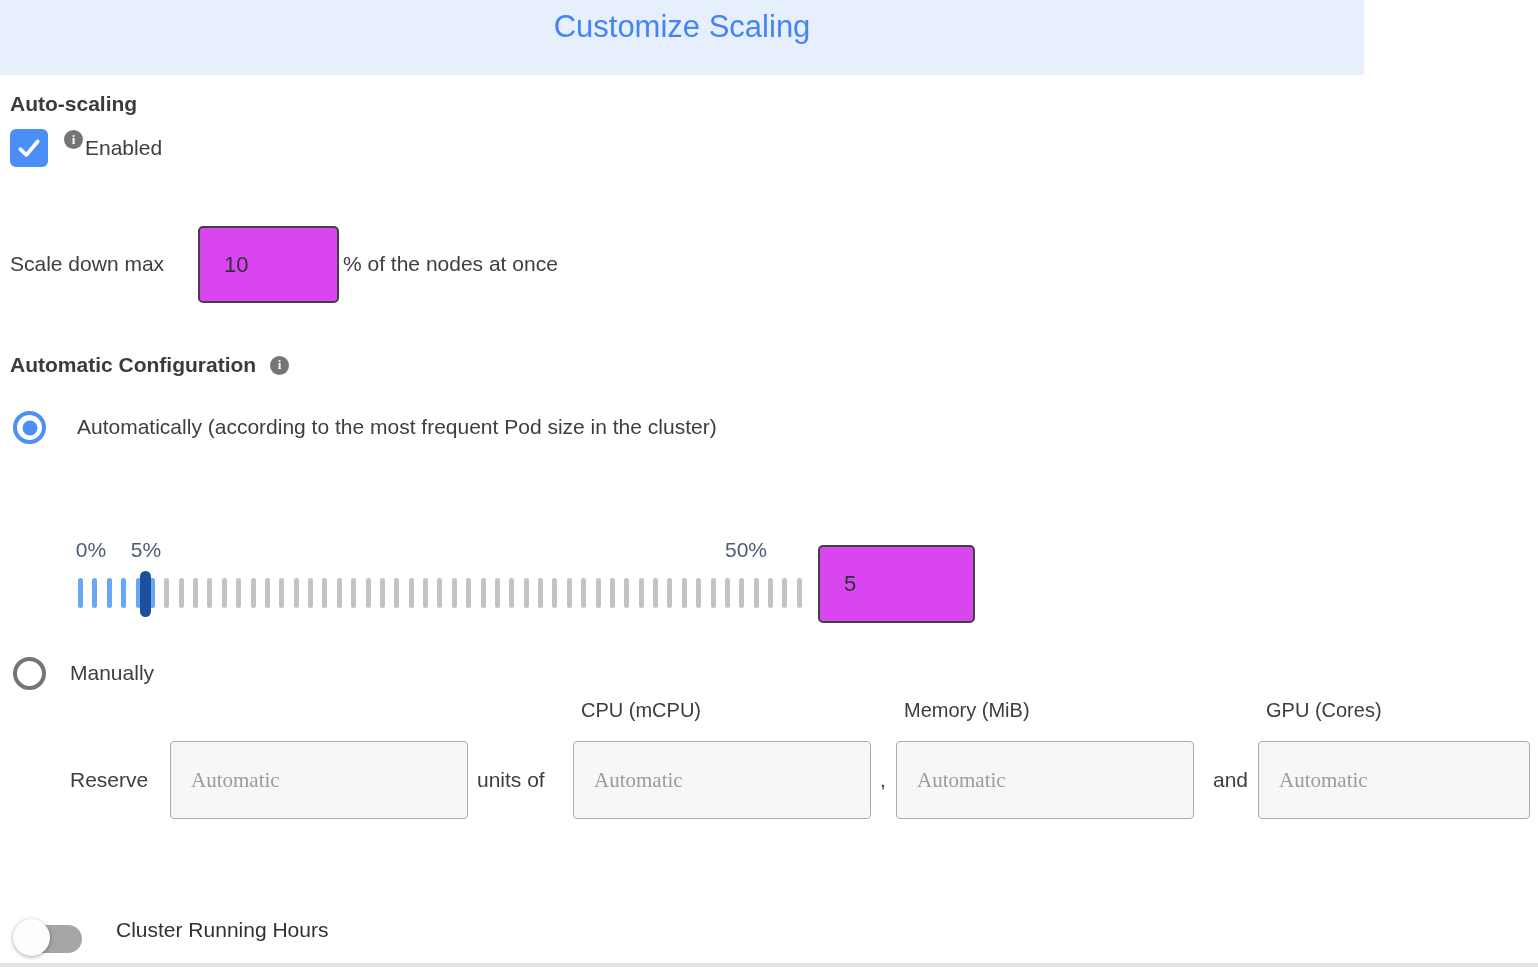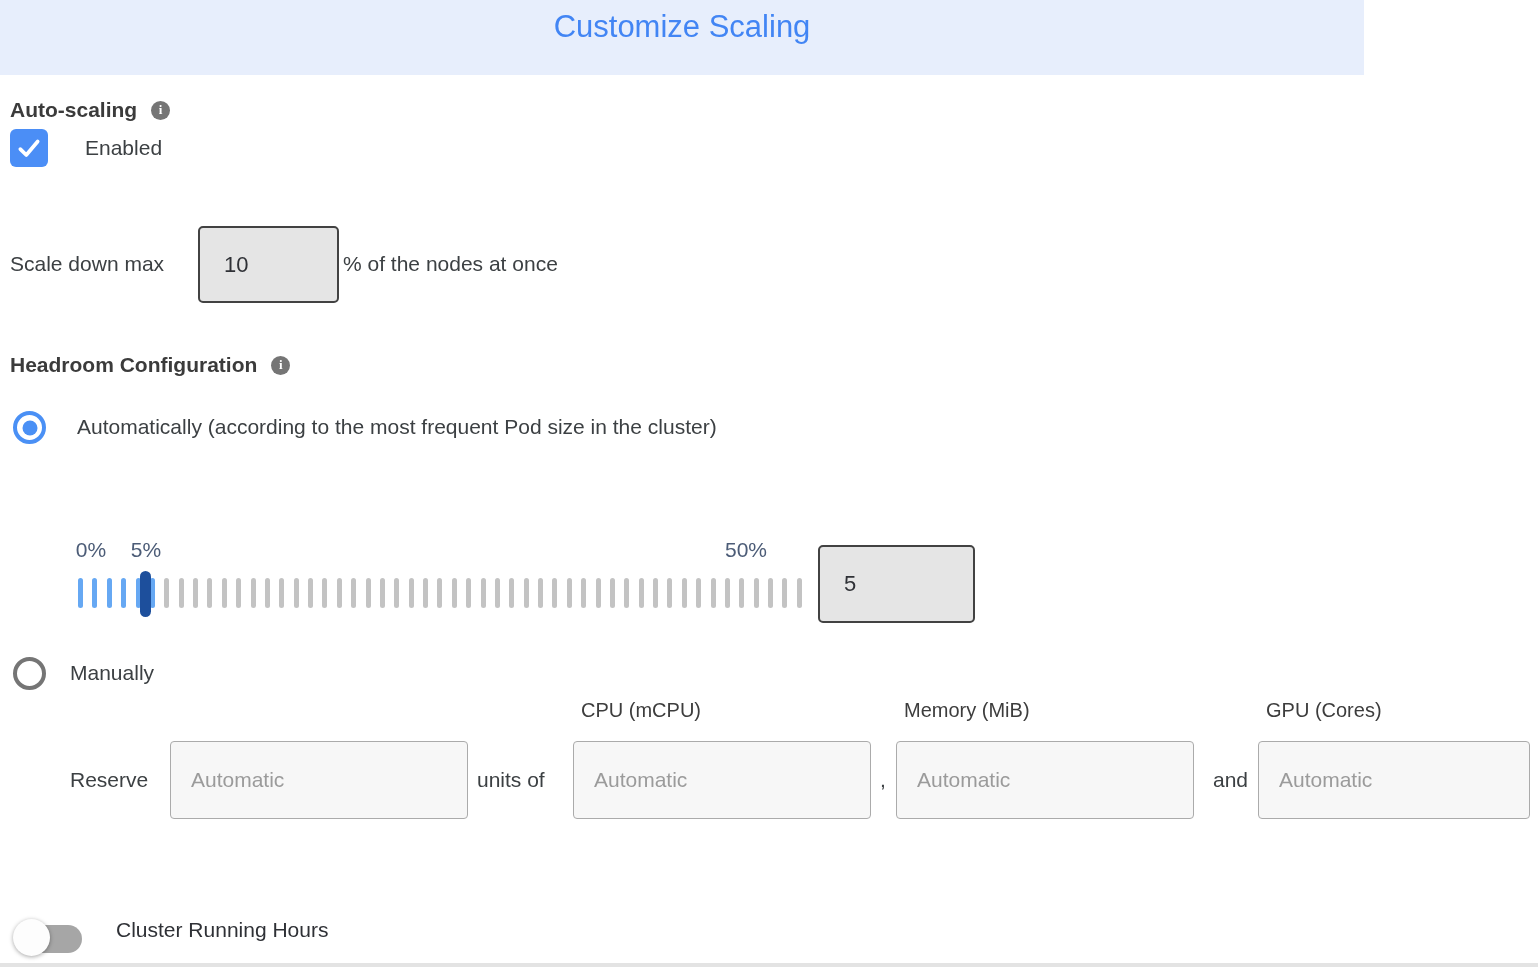--- a/index.html
+++ b/index.html
@@ -28,21 +28,21 @@
 
   .section-label{position:absolute;display:flex;align-items:center;gap:14px;font-size:21px;font-weight:700;color:#3b3b3b;}
   .info-icon{display:inline-flex;align-items:center;justify-content:center;width:19px;height:19px;border-radius:50%;
     background:var(--info_gray);color:#fff;font-size:13px;font-weight:700;font-family:"Liberation Serif",serif;}
 
   .checkbox-row{position:absolute;left:10px;top:129px;display:flex;align-items:center;gap:37px;}
   .checkbox{width:38px;height:38px;border-radius:6px;background:#4b8ef6;display:flex;align-items:center;justify-content:center;}
   .checkbox svg{width:26px;height:26px;}
   .plain-label{font-size:21px;color:var(--text_dark);}
 
-  .num-input{border:2px solid var(--dark_border);border-radius:5px;background:#e5e5e5;font-size:22px;color:#2f3136;
+  .num-input{border:2px solid var(--dark_border);border-radius:5px;background:#d946ef;font-size:22px;color:#2f3136;
     font-family:"Liberation Sans","DejaVu Sans",sans-serif;padding-left:24px;outline:none;}
   #scale-down-input{position:absolute;left:198px;top:226px;width:141px;height:77px;}
   .inline-text{position:absolute;font-size:21px;color:var(--text_dark);}
 
   .radio{position:absolute;width:33px;height:33px;border-radius:50%;}
   .radio.selected{border:4px solid #4a90f5;}
   .radio.selected::after{content:"";position:absolute;left:50%;top:50%;transform:translate(-50%,-50%);
     width:15px;height:15px;border-radius:50%;background:#4a90f5;}
   .radio.unselected{border:4px solid #757575;}
 
@@ -50,21 +50,21 @@
   .slider-label{position:absolute;top:0;transform:translateX(-50%);font-size:21px;color:var(--slider_label);}
   .ticks{position:absolute;left:0;top:40px;width:724px;height:30px;display:flex;justify-content:space-between;align-items:center;}
   .tick{width:5px;height:30px;border-radius:2.5px;background:var(--tick_gray);}
   .tick-blue{background:var(--tick_blue);}
   .thumb{position:absolute;left:62px;top:33px;width:11px;height:46px;border-radius:6px;background:var(--thumb_navy);cursor:pointer;}
   #headroom-input{position:absolute;left:740px;top:7px;width:157px;height:78px;}
 
   .col-header{position:absolute;top:699px;font-size:20px;color:#3d3d3d;}
   .auto-input{position:absolute;top:741px;height:78px;background:var(--auto_input_bg);
     border:1px solid var(--auto_input_border);border-radius:4px;font-size:21px;padding-left:20px;
-    font-family:Liberation Sans, sans-serif;color:#4a4a4a;outline:none;}
+    font-family:Liberation Serif, serif;color:#4a4a4a;outline:none;}
   .auto-input::placeholder{color:var(--placeholder_gray);opacity:1;}
   .sep-text{position:absolute;top:768px;font-size:21px;color:var(--text_dark);}
 
   .toggle-row{position:absolute;left:14px;top:918px;display:flex;align-items:flex-start;}
   .toggle{position:relative;width:68px;height:40px;cursor:pointer;}
   .toggle-track{position:absolute;left:0;top:7px;width:68px;height:28px;border-radius:14px;background:var(--toggle_track);}
   .toggle-knob{position:absolute;left:-1px;top:1px;width:37px;height:37px;border-radius:50%;background:#fdfdfd;
     box-shadow:0 1px 4px rgba(0,0,0,0.35);}
   .toggle-label{margin-left:34px;font-size:21px;color:#2f3136;}
 
@@ -72,40 +72,40 @@
 </style>
 </head>
 <body>
 
 <div class="page">
 
   <div class="header">
     <div class="title">Customize Scaling</div>
   </div>
 
-  <div class="section-label" style="left:10px;top:98px;">
+  <div class="section-label" style="left:10px;top:92px;flex-direction:column;">
     <span>Auto-scaling</span>
     <span class="info-icon">i</span>
   </div>
 
   <div class="checkbox-row">
     <span class="checkbox">
       <svg viewBox="0 0 24 24">
         <polyline points="4,13 9.5,18.5 20,6" fill="none" stroke="#ffffff" stroke-width="3.4" stroke-linecap="round" stroke-linejoin="round"></polyline>
       </svg>
     </span>
     <span class="plain-label">Enabled</span>
   </div>
 
   <span class="inline-text" style="left:10px;top:252px;">Scale down max</span>
   <input id="scale-down-input" class="num-input" type="text" value="10" style="">
   <span class="inline-text" style="left:343px;top:252px;">% of the nodes at once</span>
 
   <div class="section-label" style="left:10px;top:353px;">
-    <span>Headroom Configuration</span>
+    <span>Automatic Configuration</span>
     <span class="info-icon">i</span>
   </div>
 
   <span class="radio selected" style="left:13px;top:411px;"></span>
   <span class="inline-text" style="left:77px;top:415px;">Automatically (according to the most frequent Pod size in the cluster)</span>
 
   <div class="slider">
     <span class="slider-label" style="left:13px;">0%</span>
     <span class="slider-label" style="left:68px;">5%</span>
     <span class="slider-label" style="left:668px;">50%</span>

